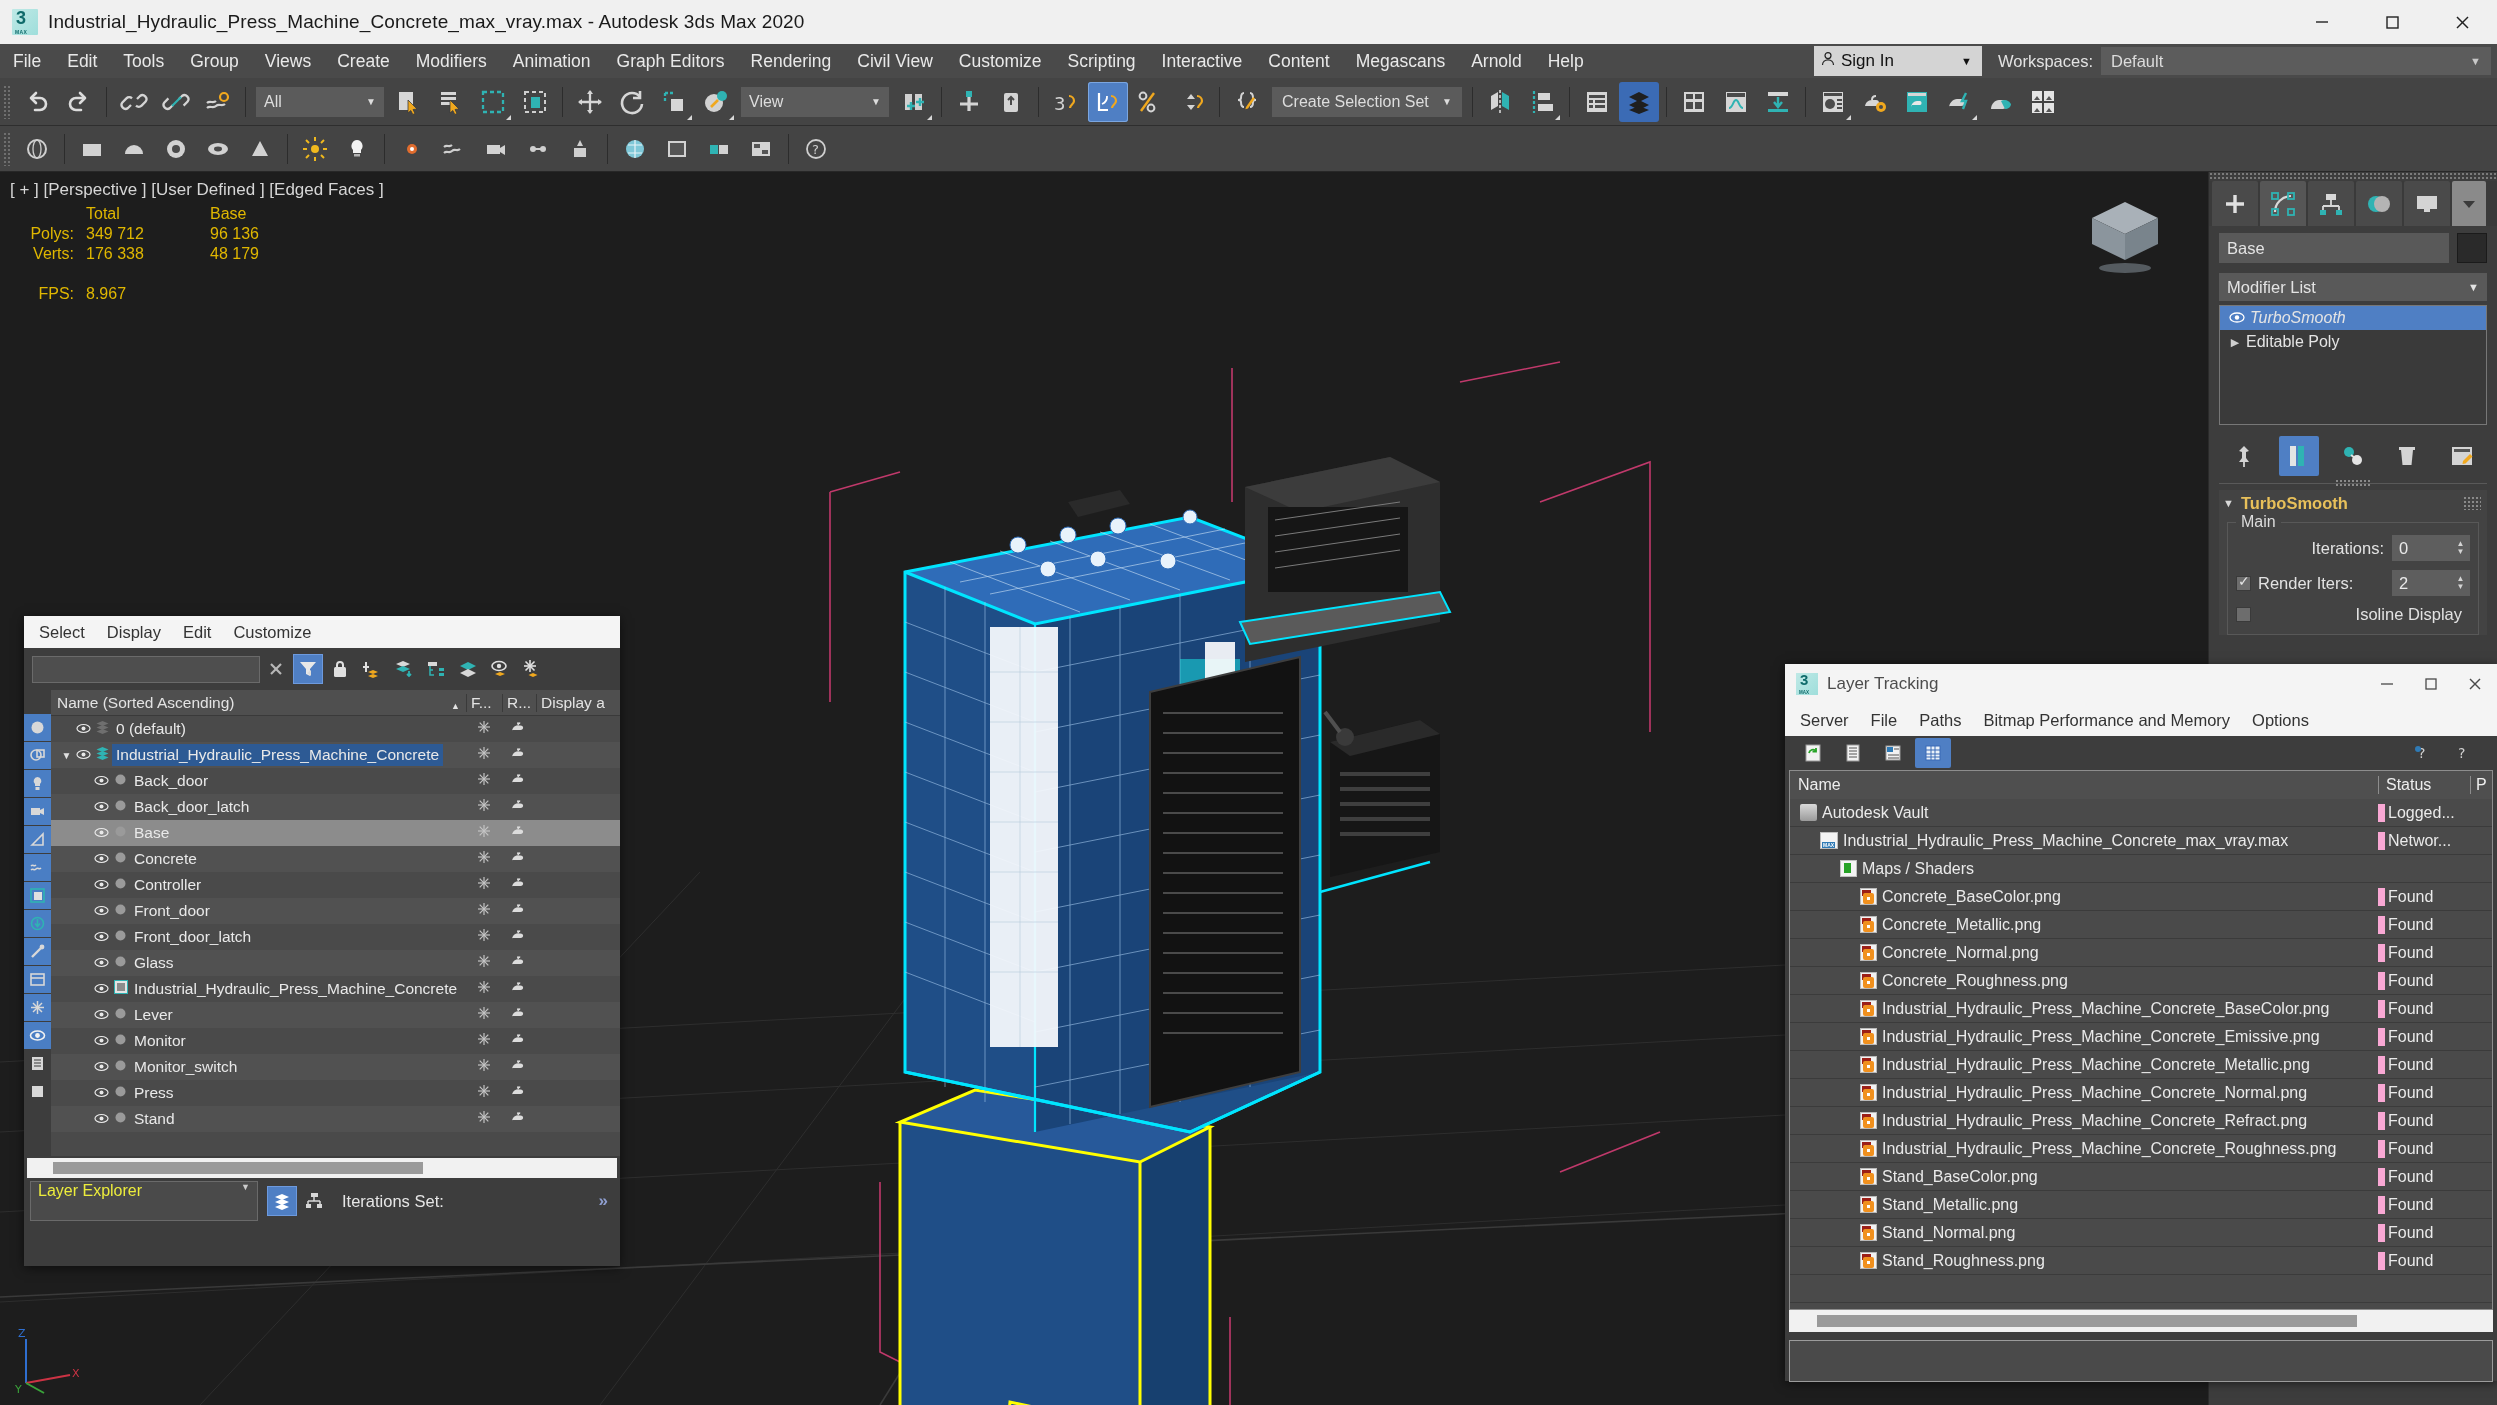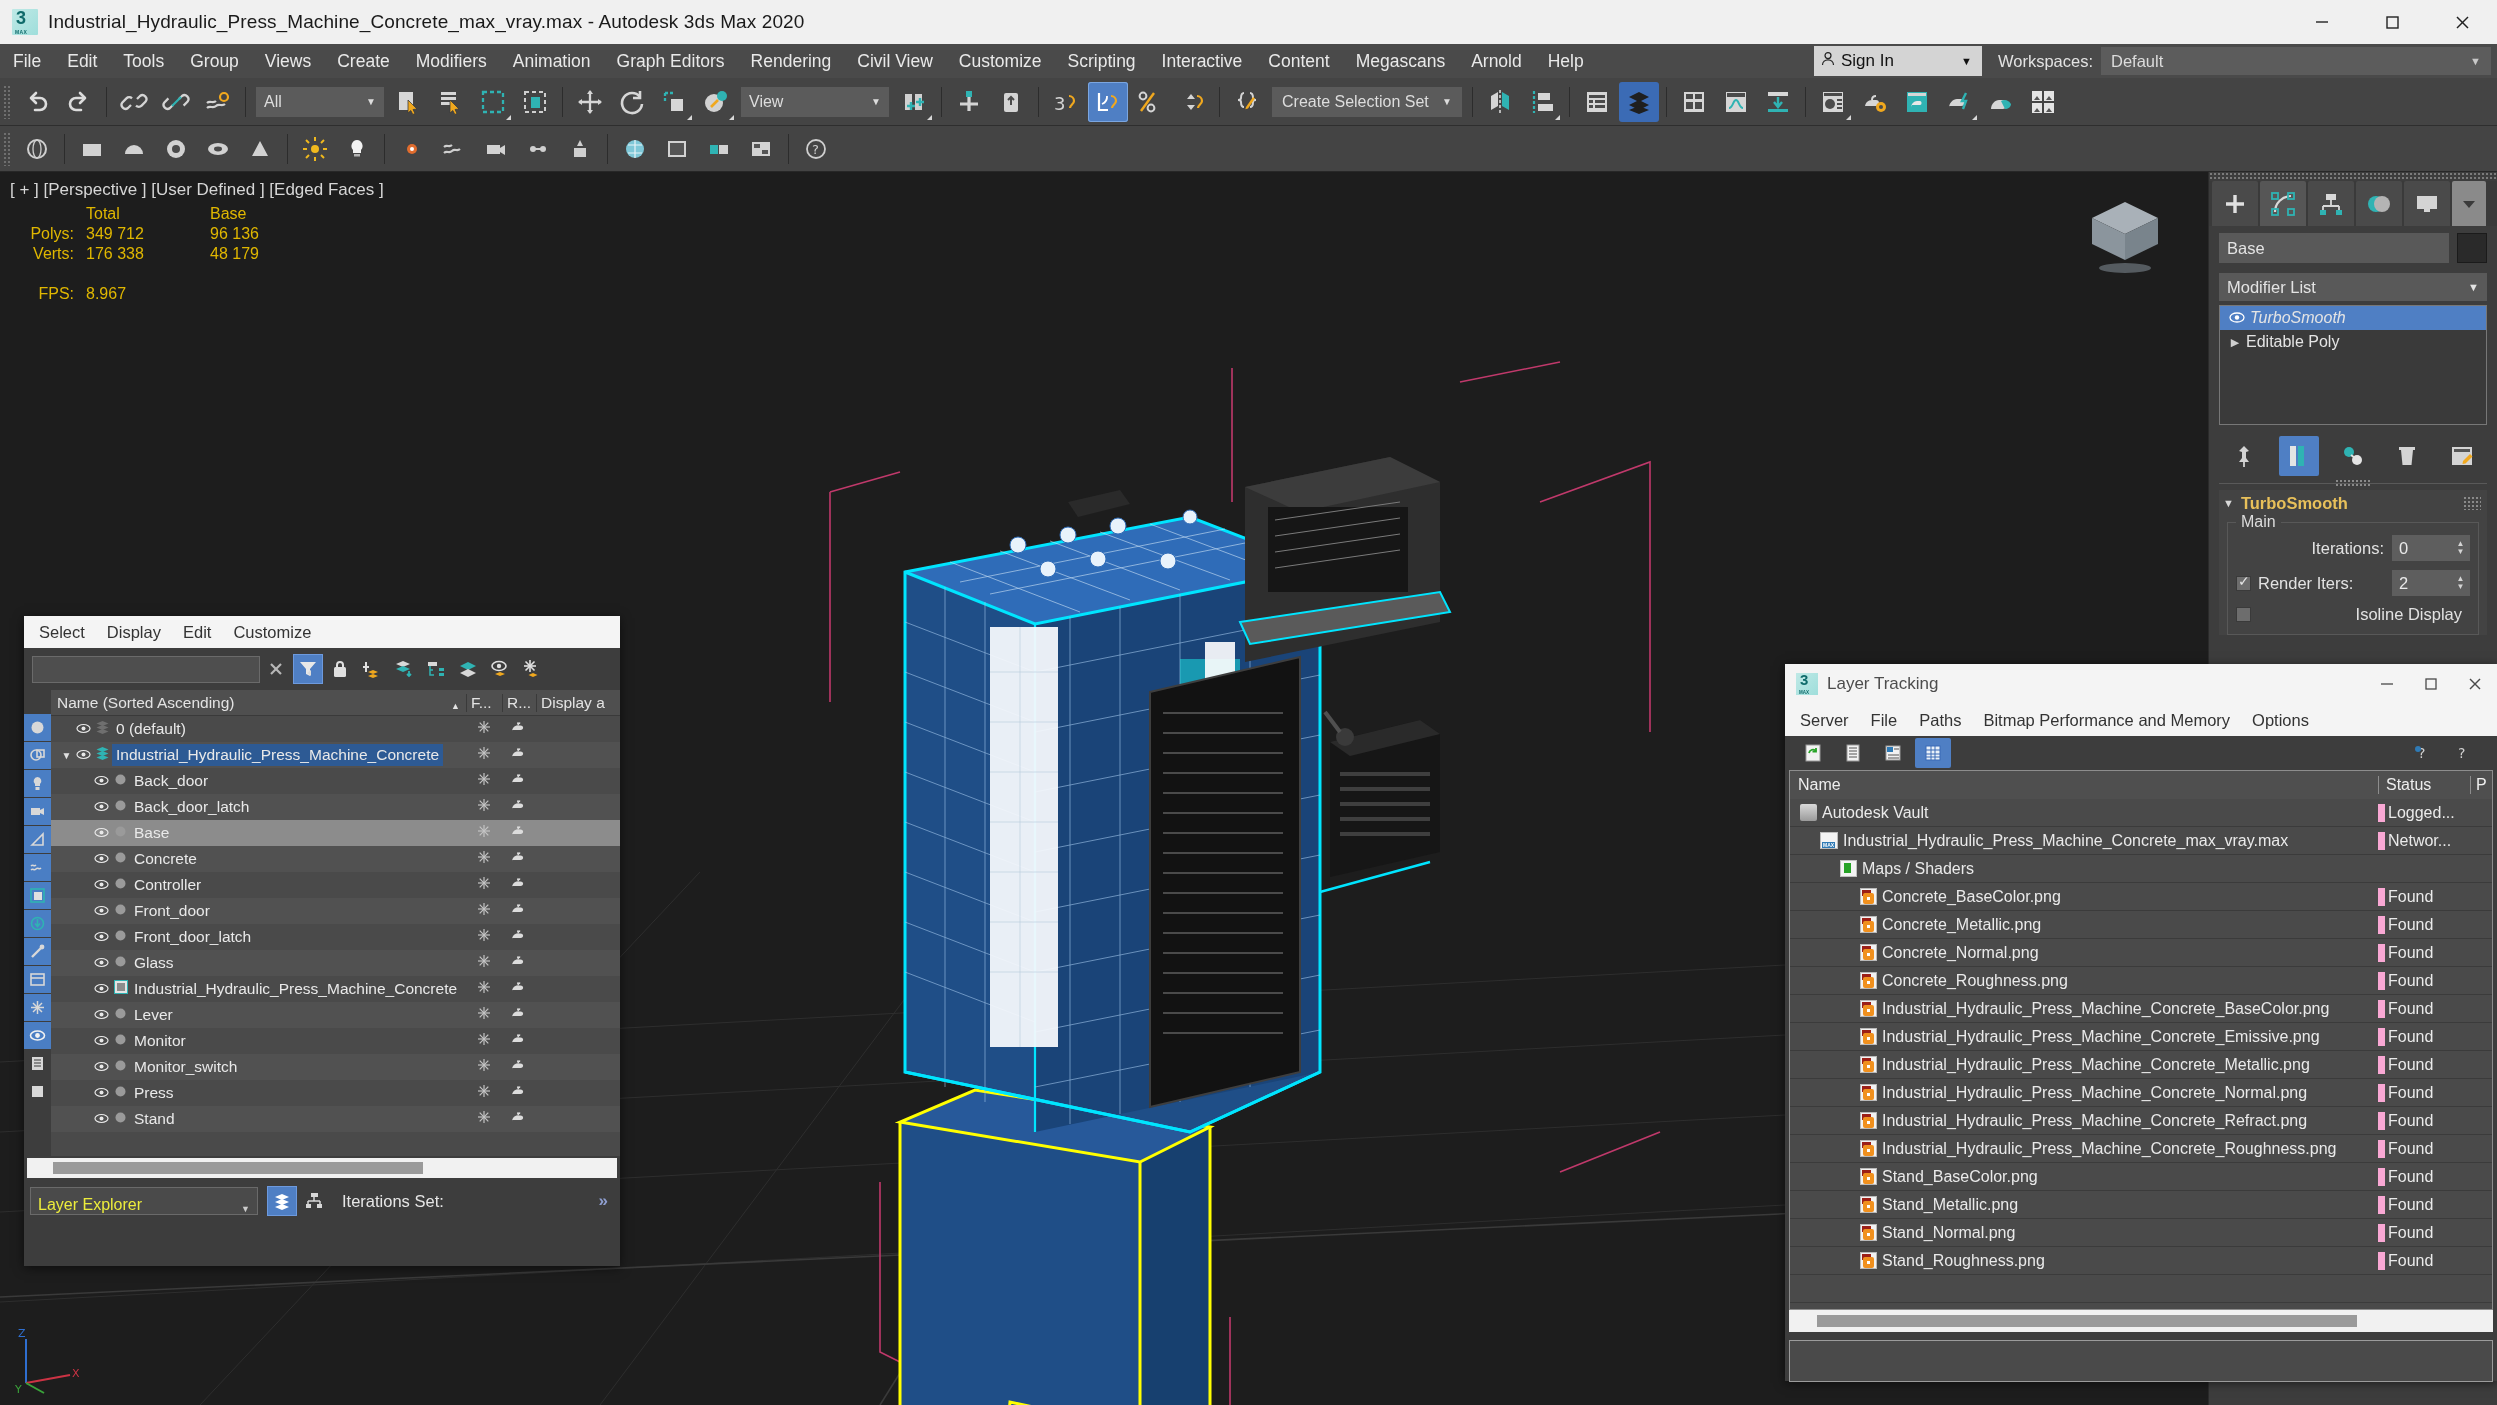--- a/index.html
+++ b/index.html
@@ -254,22 +254,22 @@
   .se-row .layicon { width: 19px; text-align: center; }
   .se-row .nm { padding: 0 4px; line-height: 22px; }
   .se-row .cf { width: 36px; text-align: center; color: #cfcfcf; }
   .se-row .cr { width: 34px; text-align: center; }
   .se-row .cd { width: 84px; }
   .se-row .spacer { flex: 1; }
   .se-scroll { height: 20px; background: #f1f1f1; margin: 2px 3px; position: relative; }
   .se-scroll .thumb { position: absolute; left: 26px; top: 4px; height: 12px; width: 370px; background: #9a9a9a; }
   .se-footer { height: 42px; background: #3d3d3d; display: flex; align-items: center; padding: 0 6px; }
   .se-combo {
-    width: 228px; height: 28px; background: #4a4a4a; border: 1px solid #6a6a6a;
-    color: #ecec3c; font-size: 16px; display: flex; align-items: flex-end; padding: 0 7px;
+    width: 228px; height: 40px; background: #4a4a4a; border: 1px solid #6a6a6a;
+    color: #ecec3c; font-size: 16px; display: flex; align-items: flex-start; padding: 0 7px;
   }
   .se-combo .caret { margin-left: auto; font-size: 9px; color: #ccc; }
   .se-selset { font-size: 16.5px; color: #e6e6e6; margin-left: 12px; }
   .chev { color: #8f9fd0; font-size: 17px; font-weight: bold; }
 
   
   #asset-tracking { left: 1785px; top: 664px; width: 712px; height: 717px; }
   .at-toolbar { height: 34px; background: #3d3d3d; display: flex; align-items: center; padding-left: 10px; }
   .at-tbtn { width: 36px; height: 30px; display: flex; align-items: center; justify-content: center; margin-right: 4px; }
   .at-tbtn.active { background: #4f7fc4; border-radius: 2px; }

